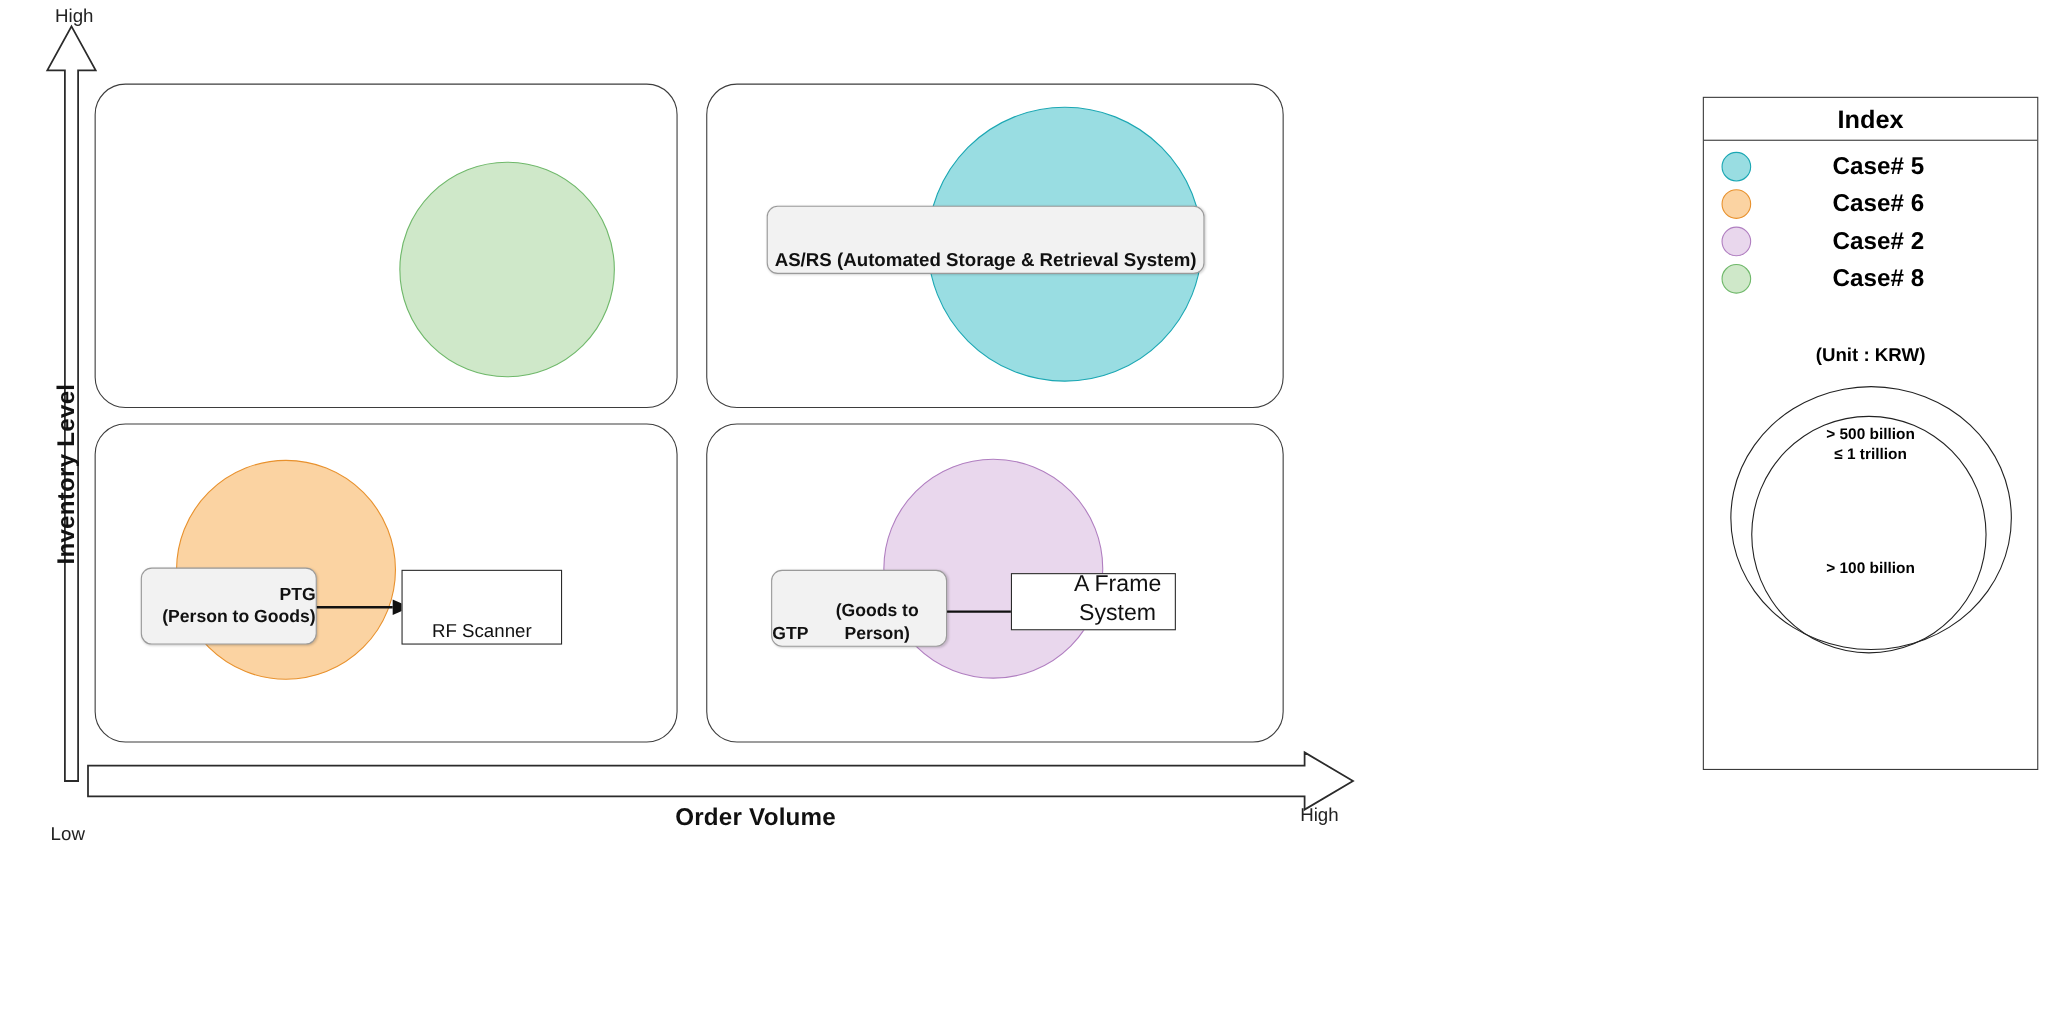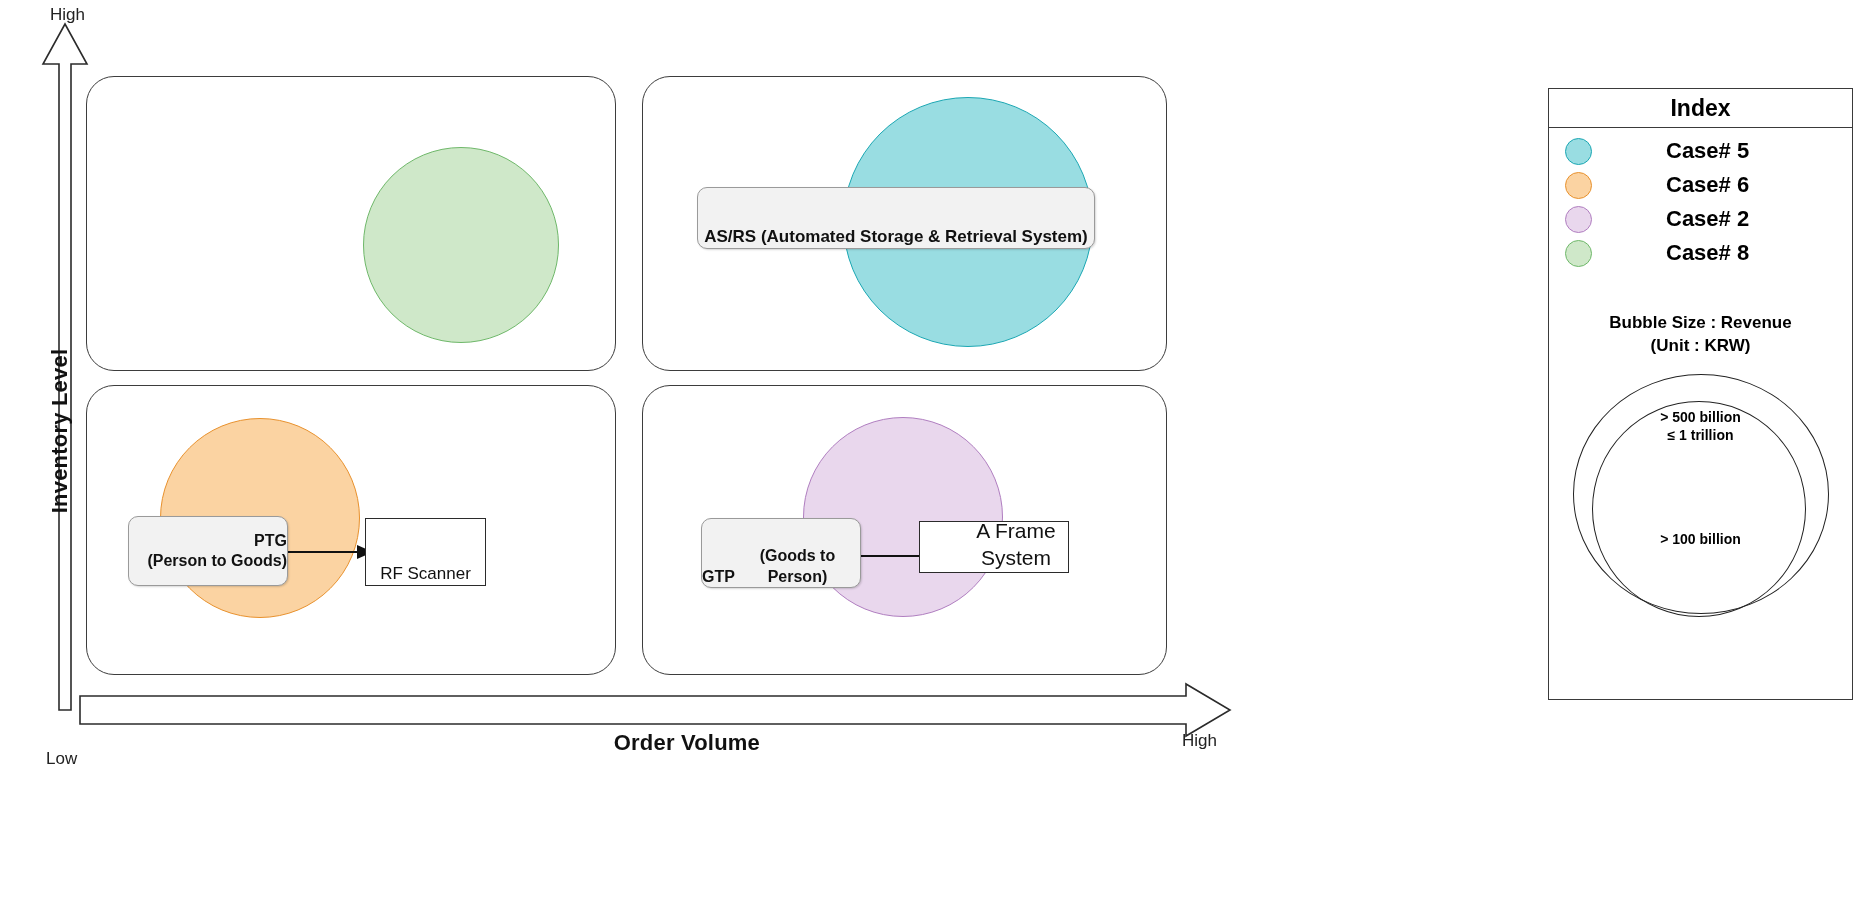--- a/index.html
+++ b/index.html
@@ -234,21 +234,21 @@
 
 <div class="proc-box rounded" id="box-asrs" style="left:697px; top:187px; width:398px; height:62px; font-size:17px;">
   <span>AS/RS (Automated Storage &amp; Retrieval System)</span>
 </div>
 
 <div class="proc-box rounded" id="box-ptg" style="left:128px; top:516px; width:160px; height:70px; font-size:16px; flex-direction:column;">
   <span>PTG</span>
   <span>(Person to Goods)</span>
 </div>
 
-<div class="proc-box square" id="box-rf-scanner" style="left:365px; top:518px; width:121px; height:68px; font-size:17px;">
+<div class="proc-box square" id="box-rf-scanner" style="left:365px; top:518px; width:146px; height:68px; font-size:17px;">
   <span>RF Scanner</span>
 </div>
 
 <div class="proc-box rounded" id="box-gtp" style="left:701px; top:518px; width:160px; height:70px; font-size:16px; flex-direction:row;">
   <span>GTP</span>
   <span>(Goods to Person)</span>
 </div>
 
 <div class="proc-box square" id="box-a-frame" style="left:919px; top:521px; width:150px; height:52px; font-size:21px;padding-left:44px;">
   <span>A Frame System</span>
@@ -278,21 +278,20 @@
     </div>
 
     <div class="legend-row">
       <span class="legend-swatch" style="background:#cfe8c9; border:1.6px solid #6fb86a;"></span>
       <span class="legend-label">Case# 8</span>
     </div>
 
   </div>
 
   <div id="bubble-size-caption">
-    <div>Bubble Size : Revenue</div>
     <div>(Unit : KRW)</div>
   </div>
 
   <div id="bubble-size-diagram">
     <div class="size-ring" id="size-ring-outer"></div>
     <div class="size-ring" id="size-ring-inner"></div>
 
     <div class="size-ring-label" id="size-label-outer">
       <div>&gt; 500 billion</div>
       <div>≤ 1 trillion</div>

